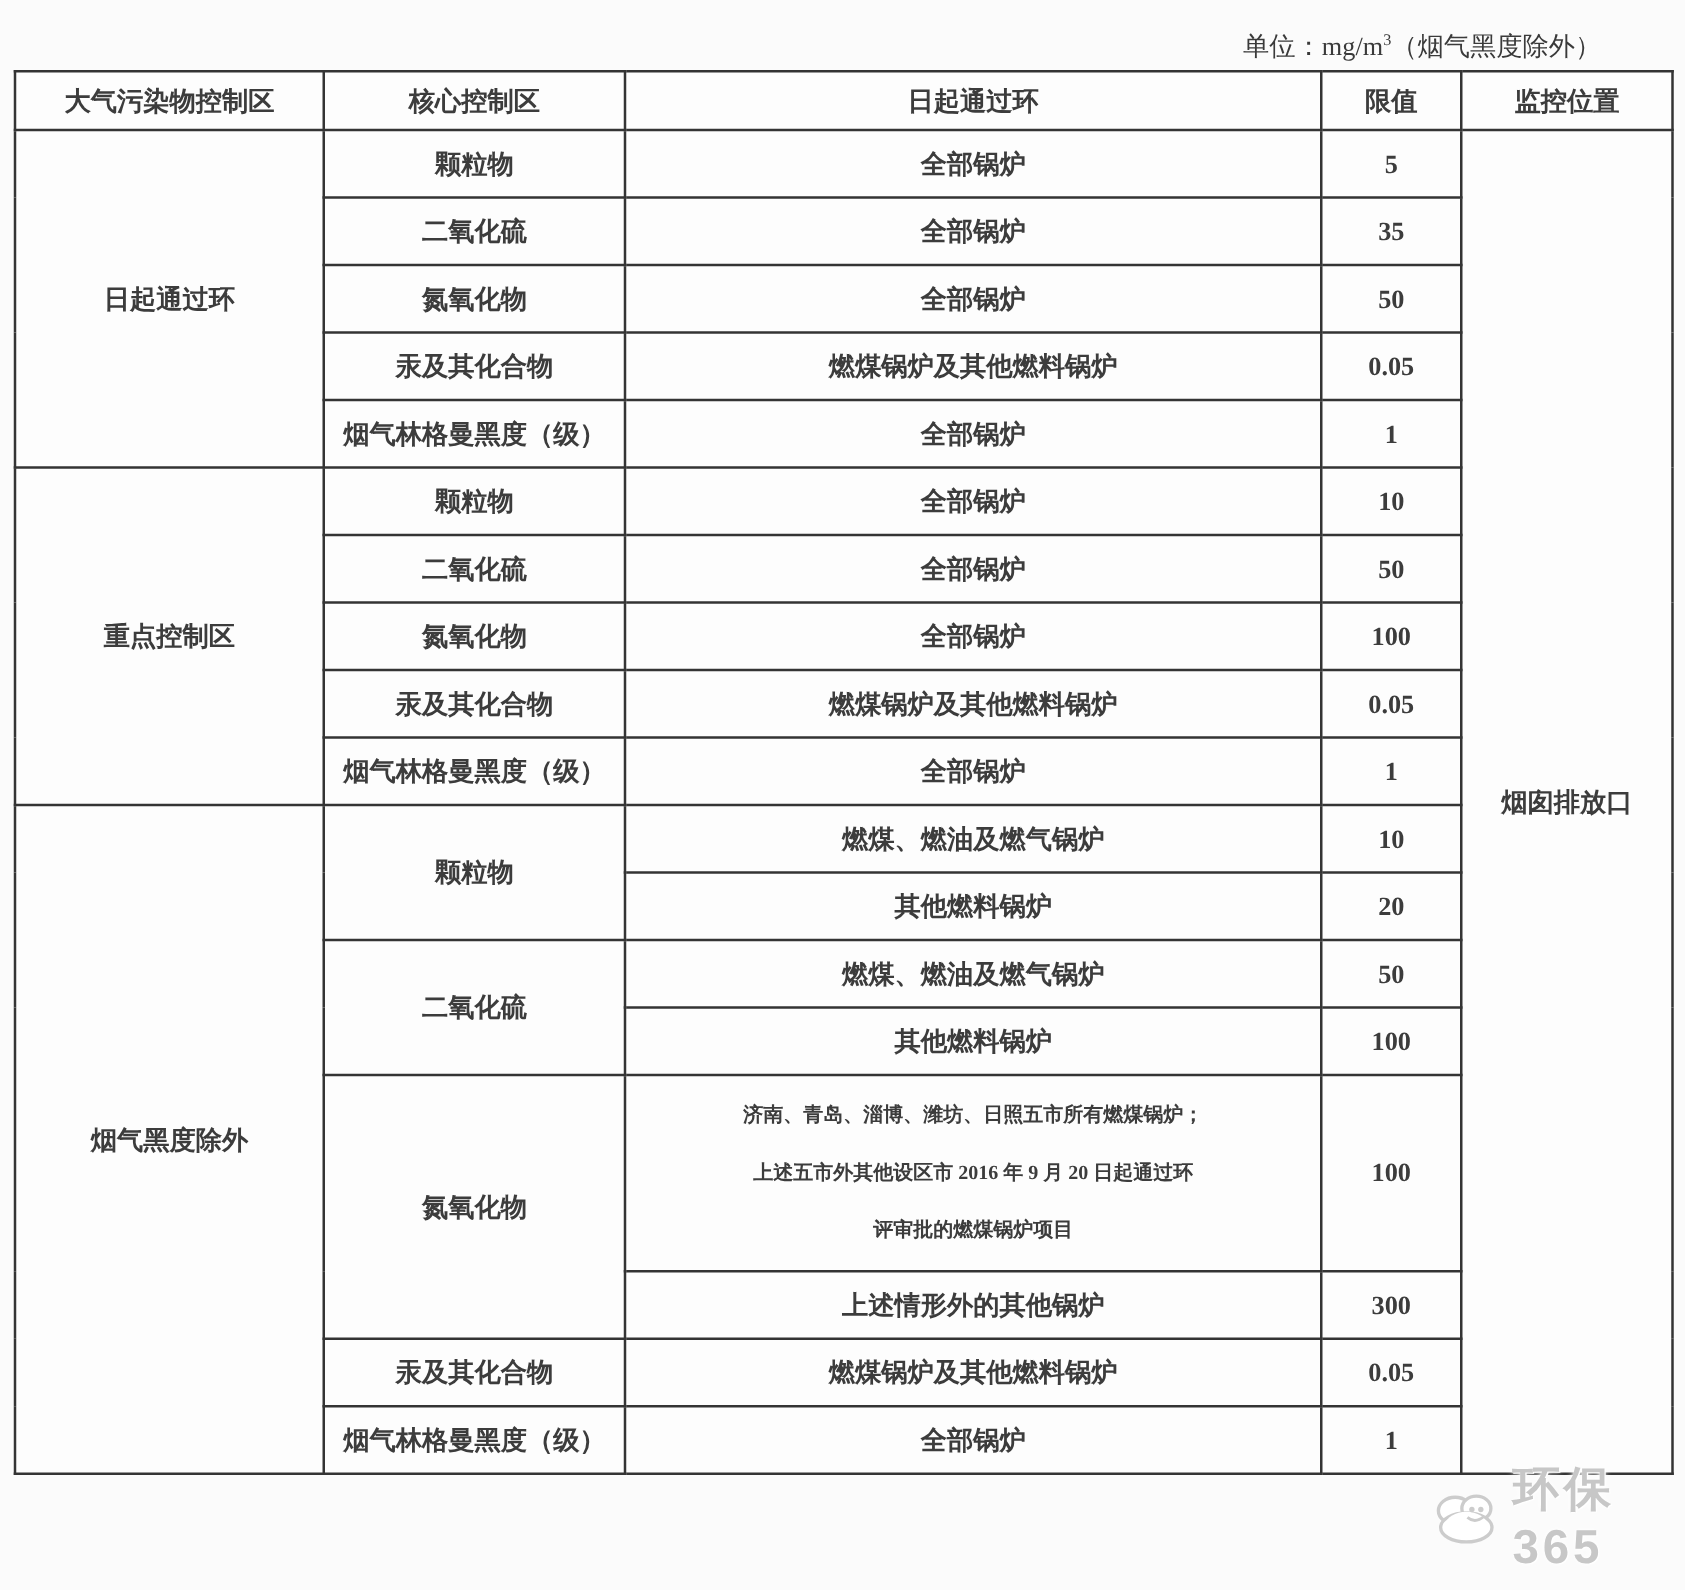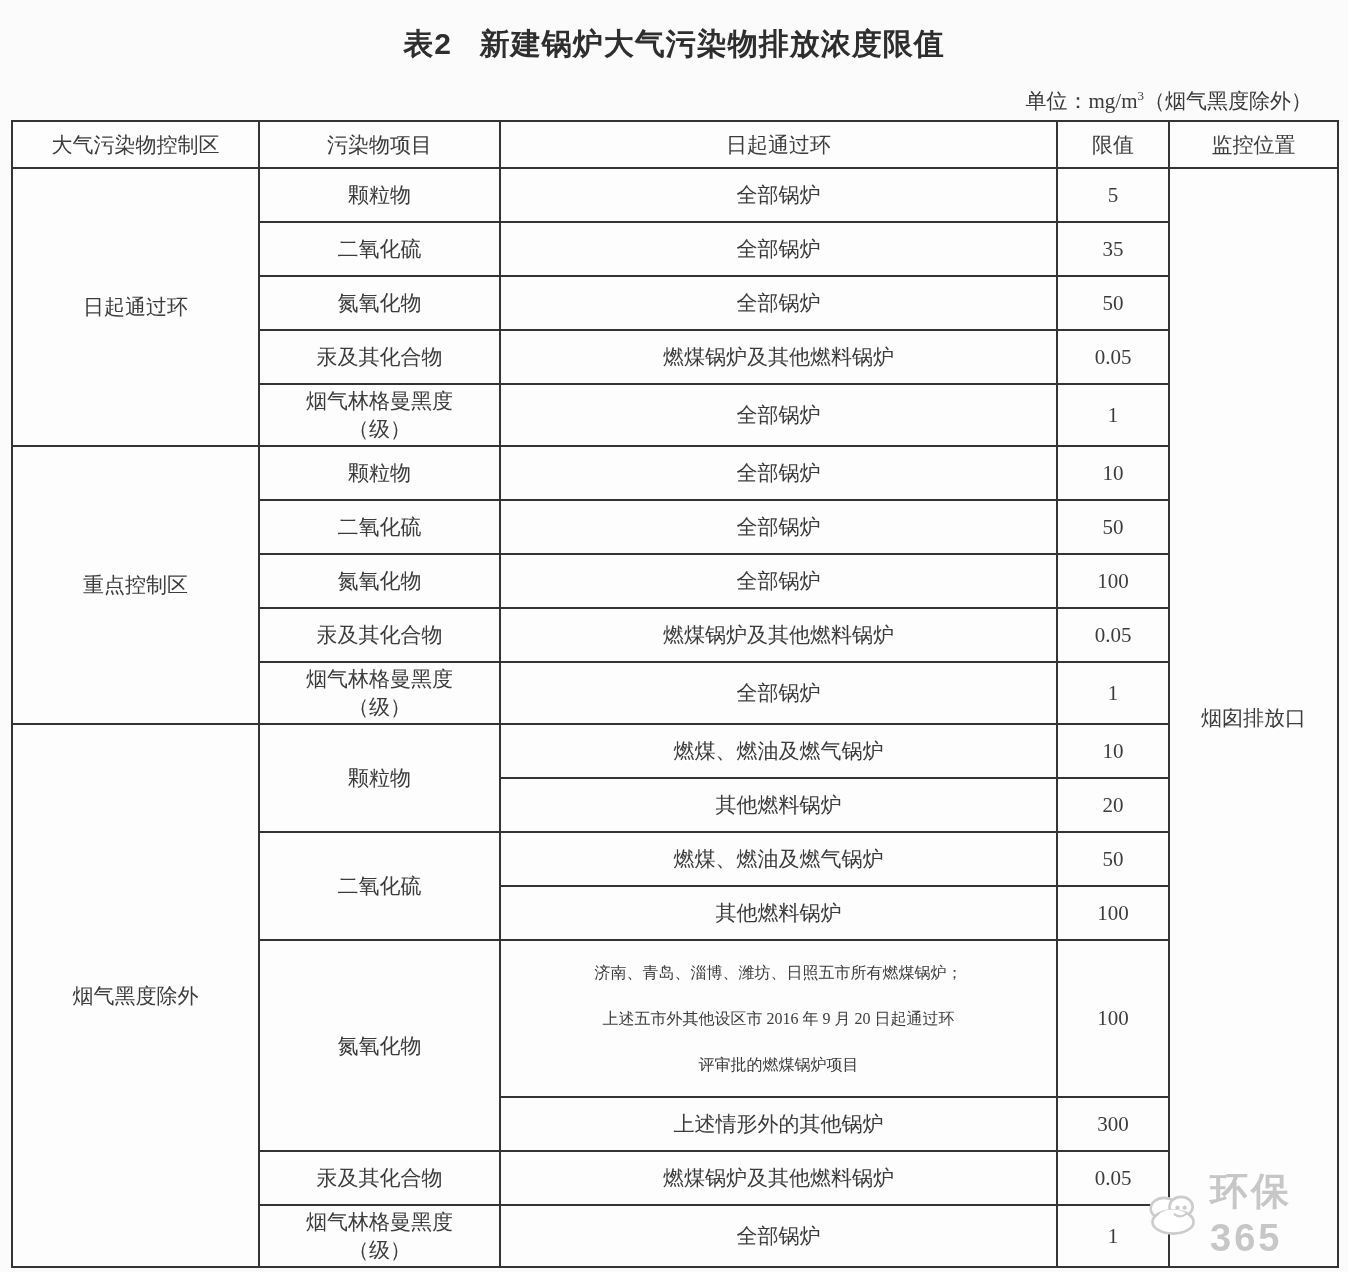--- a/index.html
+++ b/index.html
@@ -19,41 +19,41 @@
     font-size:30px;
     color:#2e2e2e;
     letter-spacing:1px;
     height:40px;line-height:40px;
   }
   .title .t-label{margin-right:28px;}
   .unit{
     margin-top:18px;
     margin-bottom:10px;
     text-align:right;
-    padding-right:36px;
+    padding-right:67px;
     font-size:21px;
     color:#3a3a3a;
     height:28px;line-height:28px;
   }
   .unit sup{font-size:13px;}
   table{
     border-collapse:collapse;
     table-layout:fixed;
     width:1326px;
     margin-left:11px;
     background:#fdfdfd;
   }
   td,th{
     border:2px solid #343434;
     text-align:center;
     vertical-align:middle;
-    font-weight:normal;
+    font-weight:bold;
     font-size:21px;
     color:#3c3c3c;
-    padding:2px 22px;
+    padding:2px 2px;
     overflow:hidden;
   }
   thead tr{height:47px;}
   tbody tr{height:54px;}
   tbody tr.tall{height:157px;}
   td.cond{white-space:pre-line;}
   td.cond-tall{line-height:46px;font-size:16px;}
   .watermark{
     position:absolute;
     left:1140px;top:1166px;
@@ -68,40 +68,37 @@
     color:#c7c7c7;
     text-shadow:0 0 2px #ffffff,0 0 5px #ffffff,1px 1px 0 #ffffff;
   }
   .watermark svg{margin-right:4px;}
 </style>
 </head>
 <body>
 
 <div class="page">
 
-  <div class="title">
-    <span class="t-label">表2</span><span>新建锅炉大气污染物排放浓度限值</span>
-  </div>
 
   <div class="unit">
     <span>单位：mg/m</span><sup>3</sup><span>（烟气黑度除外）</span>
   </div>
 
   <table>
     <colgroup>
       <col style="width:247px">
         <col style="width:241px">
         <col style="width:557px">
         <col style="width:112px">
         <col style="width:169px">
     </colgroup>
     <thead>
       <tr>
         <th>大气污染物控制区</th>
-        <th>污染物项目</th>
+        <th>核心控制区</th>
         <th>日起通过环</th>
         <th>限值</th>
         <th>监控位置</th>
       </tr>
     </thead>
     <tbody>
 
       <tr>
         <td rowspan="5">日起通过环</td>
         <td>颗粒物</td>

